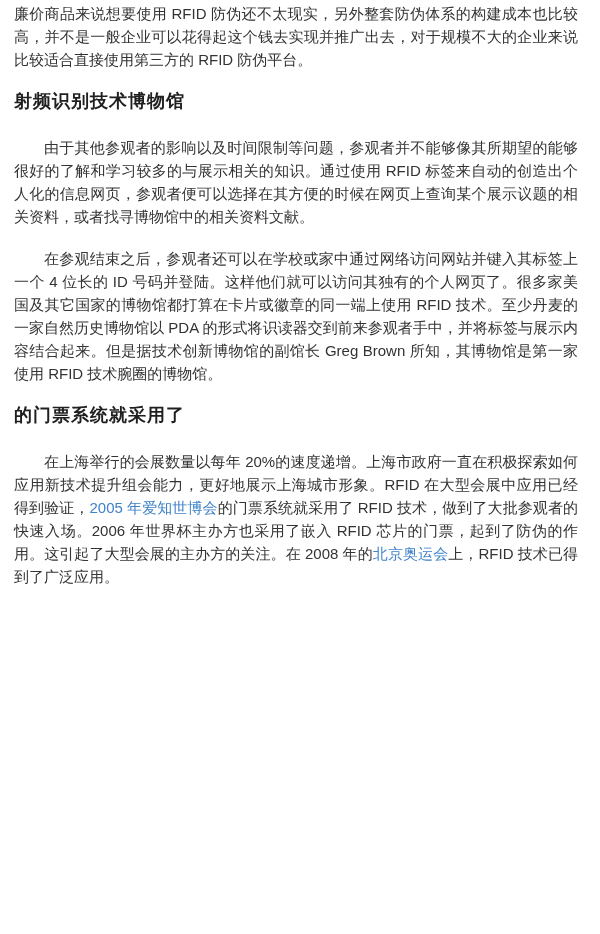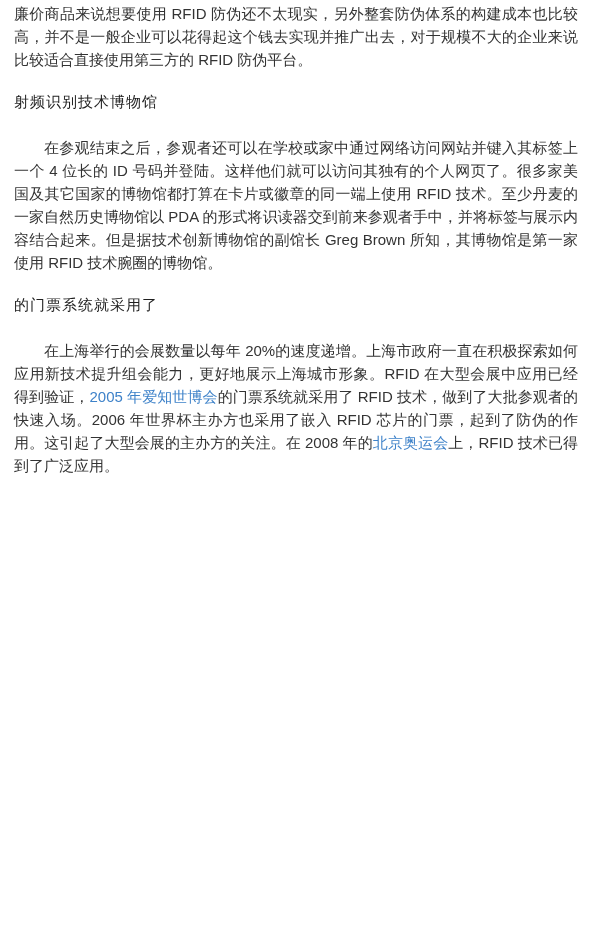--- a/index.html
+++ b/index.html
@@ -19,23 +19,23 @@
   .doc p {
     margin: 0 8px 19px 0;
     text-align: justify;
     text-indent: 2em;
     word-break: break-word;
   }
   .doc p.no-indent {
     text-indent: 0;
   }
   .doc h2 {
-    font-size: 15px;
+    font-size: 18px;
     line-height: 23px;
-    font-weight: normal;
+    font-weight: bold;
     color: #1f1f1f;
     letter-spacing: 1px;
     margin: 4px 0 23px 0;
   }
   a.lnk {
     color: #3e82c9;
     text-decoration: none;
     cursor: pointer;
   }
 </style>
@@ -44,20 +44,21 @@
 
 <main class="doc">
 
   <p class="no-indent"><span>廉价商品来说想要使用 RFID 防伪还不太现实，另外整套防伪体系的构建成本也比较高，并不是一般企业可以花得起这个钱去实现并推广出去，对于规模不大的企业来说比较适合直接使用第三方的 RFID 防伪平台。</span></p>
 
   <h2>射频识别技术博物馆</h2>
 
 
 
 
+  <p><span>由于其他参观者的影响以及时间限制等问题，参观者并不能够像其所期望的能够很好的了解和学习较多的与展示相关的知识。通过使用 RFID 标签来自动的创造出个人化的信息网页，参观者便可以选择在其方便的时候在网页上查询某个展示议题的相关资料，或者找寻博物馆中的相关资料文献。</span></p>
 
   <p><span>在参观结束之后，参观者还可以在学校或家中通过网络访问网站并键入其标签上一个 4 位长的 ID 号码并登陆。这样他们就可以访问其独有的个人网页了。很多家美国及其它国家的博物馆都打算在卡片或徽章的同一端上使用 RFID 技术。至少丹麦的一家自然历史博物馆以 PDA 的形式将识读器交到前来参观者手中，并将标签与展示内容结合起来。但是据技术创新博物馆的副馆长 Greg Brown 所知，其博物馆是第一家使用 RFID 技术腕圈的博物馆。</span></p>
 
   <h2>的门票系统就采用了</h2>
 
   <p><span>在上海举行的会展数量以每年 20%的速度递增。上海市政府一直在积极探索如何应用新技术提升组会能力，更好地展示上海城市形象。RFID 在大型会展中应用已经得到验证，</span><a class="lnk">2005 年爱知世博会</a><span>的门票系统就采用了 RFID 技术，做到了大批参观者的快速入场。2006 年世界杯主办方也采用了嵌入 RFID 芯片的门票，起到了防伪的作用。这引起了大型会展的主办方的关注。在 2008 年的</span><a class="lnk">北京奥运会</a><span>上，RFID 技术已得到了广泛应用。</span></p>
 
 </main>
 
 </body></html>

